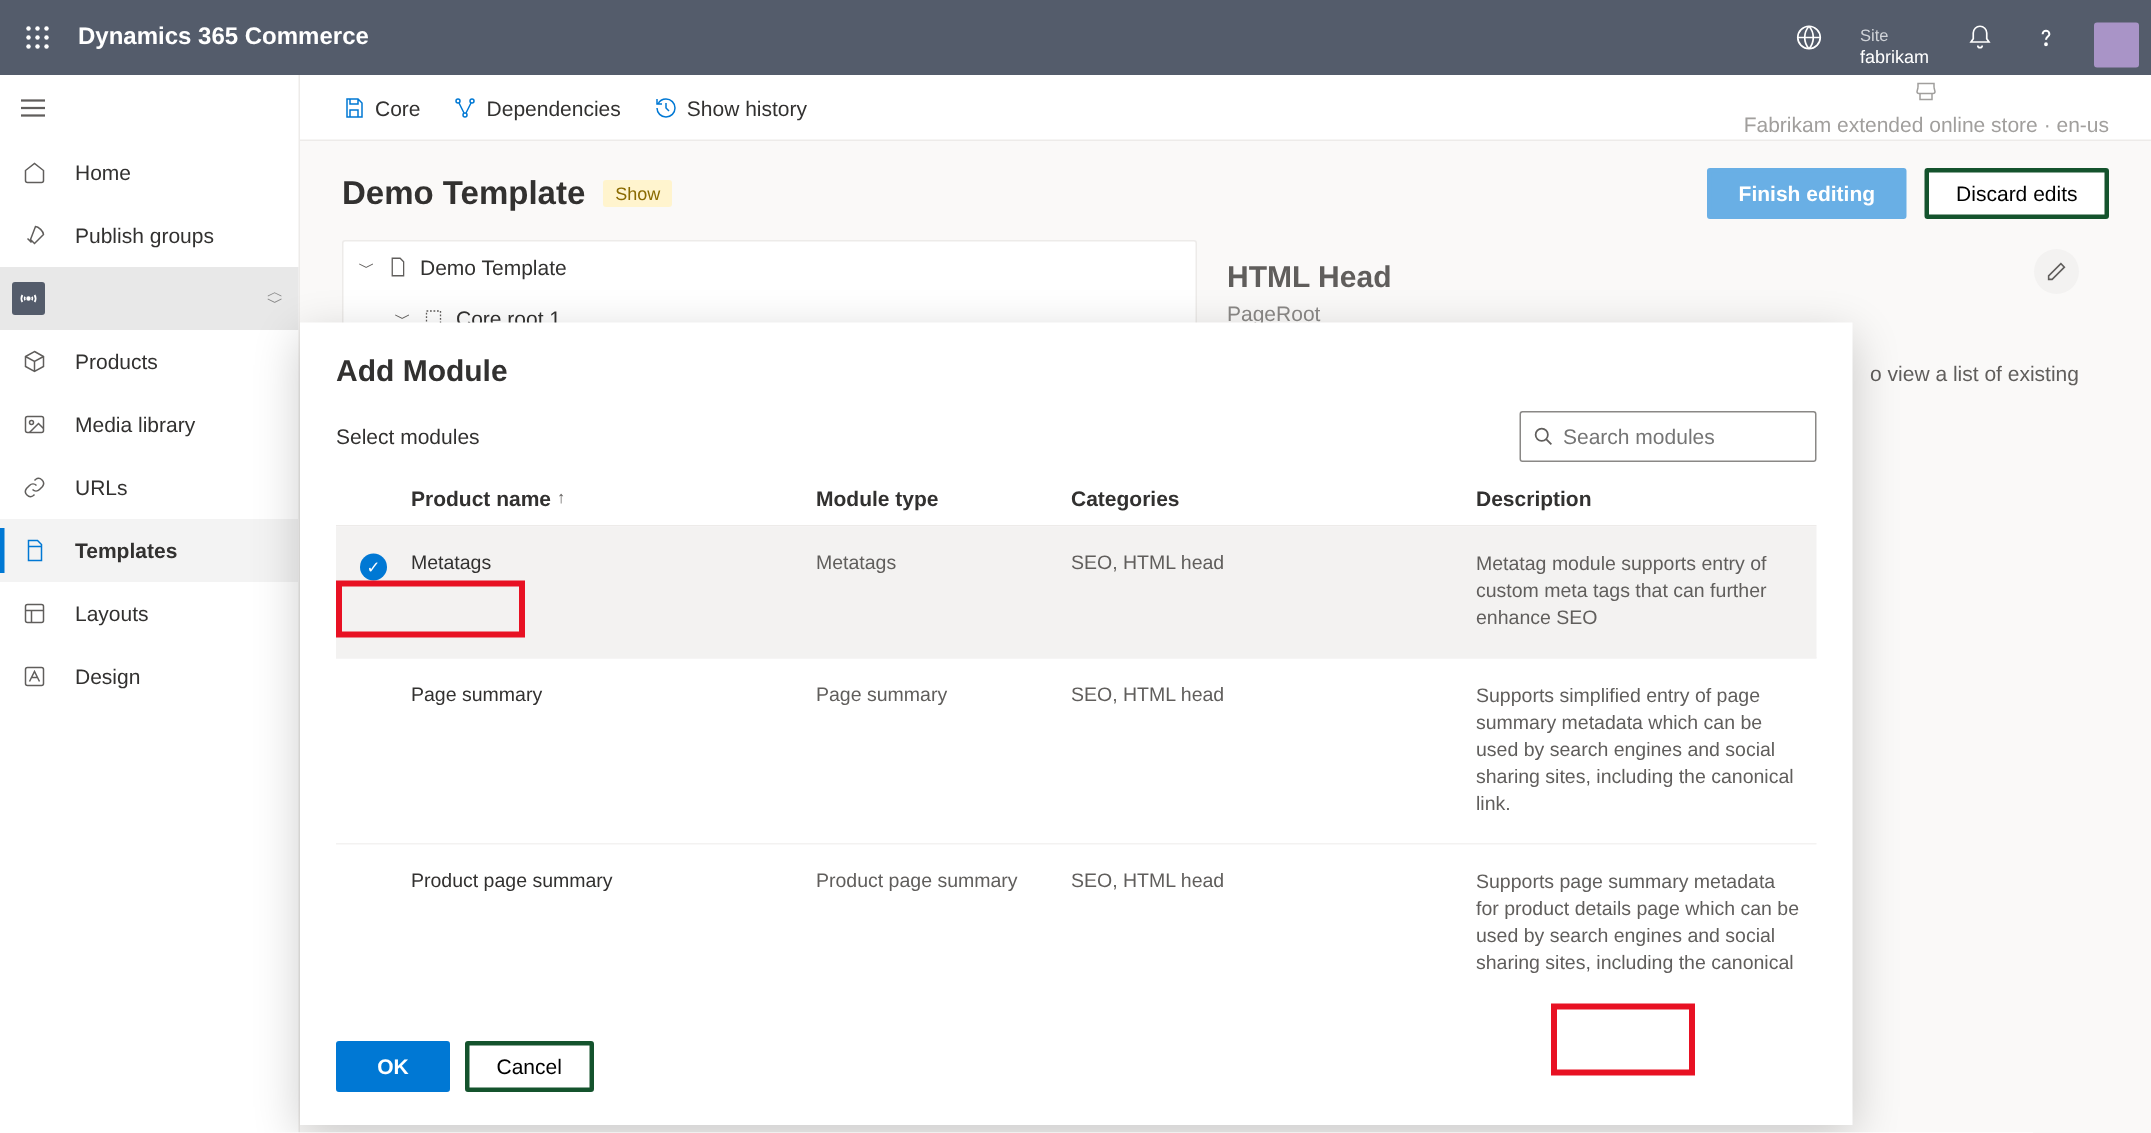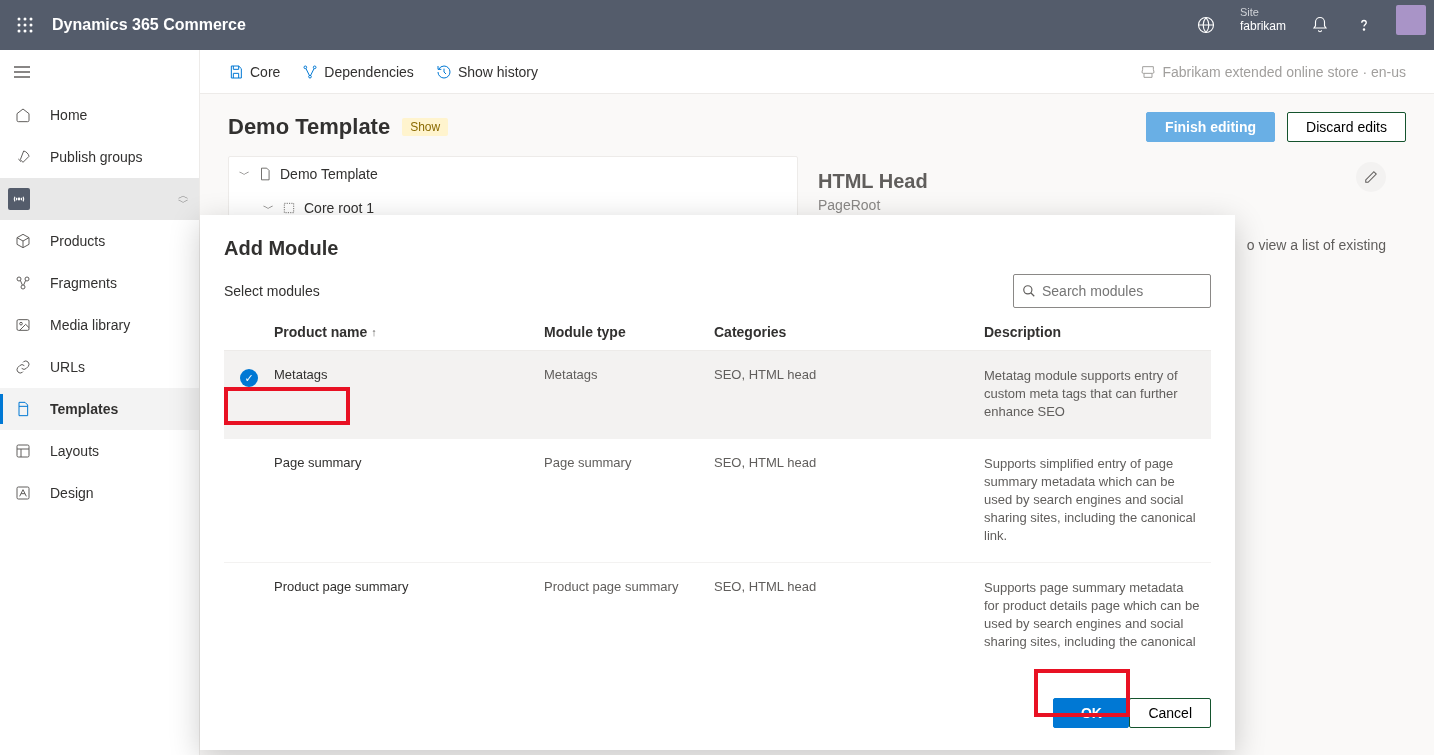--- a/index.html
+++ b/index.html
@@ -4,21 +4,21 @@
 <style>
 * { box-sizing: border-box; margin: 0; padding: 0; }
 body { font-family: "Segoe UI", -apple-system, sans-serif; font-size: 14px; color: #323130; background: #fff; overflow: hidden; width: 1434px; height: 755px; position: relative; }
 
 
 .topbar { background: #545C6B; color: #fff; height: 50px; display: flex; align-items: center; padding: 0 8px; }
 .waffle { width: 34px; height: 34px; display: flex; align-items: center; justify-content: center; cursor: pointer; }
 .waffle svg { fill: #fff; }
 .topbar-title { font-size: 16px; font-weight: 600; margin-left: 10px; }
 .topbar-spacer { flex: 1; }
-.topbar-right { display: flex; align-items: flex-start; gap: 4px; }
+.topbar-right { display: flex; align-items: flex-end; gap: 4px; }
 .topbar-iconbtn { width: 40px; height: 40px; display: flex; align-items: center; justify-content: center; cursor: pointer; }
 .topbar-site { display: flex; flex-direction: column; font-size: 12px; line-height: 14px; margin: 0 10px; cursor: pointer; }
 .topbar-site .label { color: #d0d3d8; font-size: 11px; }
 .topbar-avatar { width: 30px; height: 30px; border-radius: 2px; background: #a994c7; margin-left: 8px; }
 
 
 .leftnav { position: absolute; top: 50px; left: 0; width: 200px; bottom: 0; background: #fff; border-right: 1px solid #edebe9; }
 .hamburger { height: 44px; display: flex; align-items: center; padding-left: 14px; cursor: pointer; }
 .nav-item { height: 42px; display: flex; align-items: center; padding-left: 14px; gap: 18px; color: #323130; cursor: pointer; position: relative; }
 .nav-item.selected { background: #f3f3f3; font-weight: 600; }
@@ -27,27 +27,27 @@
 .nav-item .nav-icon { width: 18px; display: flex; justify-content: center; }
 .nav-icon-box { width: 22px; height: 22px; background: #545C6B; border-radius: 2px; display: flex; align-items: center; justify-content: center; }
 .nav-chevrons { position: absolute; right: 10px; color: #888; font-size: 11px; display: flex; flex-direction: column; line-height: 7px; }
 
 
 .main { position: absolute; top: 50px; left: 200px; right: 0; bottom: 0; background: #faf9f8; }
 .toolbar { height: 44px; background: #fff; border-bottom: 1px solid #edebe9; display: flex; align-items: center; padding: 0 28px; gap: 22px; }
 .toolbar-item { display: flex; align-items: center; gap: 6px; cursor: pointer; color: #323130; }
 .toolbar-item .ticon { color: #0078d4; }
 .toolbar-spacer { flex: 1; }
-.toolbar-context { display: flex; align-items: flex-end; gap: 6px; color: #a19f9d; }
+.toolbar-context { display: flex; align-items: center; gap: 6px; color: #a19f9d; flex-direction: column; }
 
 .pageheader { padding: 18px 28px 14px; display: flex; align-items: center; gap: 12px; background: #faf9f8; }
 .pageheader h1 { font-size: 22px; font-weight: 600; }
 .badge { background: #FFF4CE; color: #8a6a00; padding: 2px 8px; border-radius: 2px; font-size: 12px; }
 .pageheader-spacer { flex: 1; }
-.btn { border: 1px solid #14532d; background: #fff; padding: 6px 18px; border-radius: 2px; cursor: pointer; font-size: 14px; }
+.btn { border: 3px solid #14532d; background: #fff; padding: 6px 18px; border-radius: 2px; cursor: pointer; font-size: 14px; }
 .btn.primary { background: #69afe5; color: #fff; border-color: #69afe5; font-weight: 600; }
 
 .content-row { display: flex; gap: 0; padding: 0 28px; }
 .outline { flex: 1; background: #fff; border: 1px solid #edebe9; border-radius: 2px; min-height: 580px; max-width: 582px; }
 .outline-row { display: flex; align-items: center; height: 34px; gap: 8px; color: #323130; cursor: pointer; }
 .outline-row .chev { color: #605e5c; font-size: 11px; }
 .rightpanel { flex: 1; padding: 14px 20px; }
 .rightpanel h2 { font-size: 20px; font-weight: 600; color: #605e5c; }
 .rightpanel .sub { color: #8a8886; margin-top: 4px; }
 .edit-circle { position: absolute; top: 60px; right: 20px; width: 30px; height: 30px; border-radius: 50%; background: #f3f2f1; display: flex; align-items: center; justify-content: center; cursor: pointer; }
@@ -71,21 +71,21 @@
 .col-desc { flex: 1; }
 .sort-arrow { font-size: 11px; color: #605e5c; }
 
 .table-row { display: flex; padding: 16px 0; border-bottom: 1px solid #f3f2f1; color: #605e5c; font-size: 13px; align-items: flex-start; }
 .table-row.selected { background: #f3f2f1; }
 .table-row .col-check { display: flex; justify-content: center; padding-top: 2px; }
 .check-circle { width: 18px; height: 18px; border-radius: 50%; background: #0078d4; display: flex; align-items: center; justify-content: center; color: #fff; font-size: 11px; }
 .table-row .col-name { color: #323130; }
 .table-row .col-desc { padding-right: 10px; line-height: 1.4; }
 
-.modal-footer { padding: 14px 24px 22px; display: flex; justify-content: flex-end; }
+.modal-footer { padding: 14px 24px 22px; display: flex; gap: 10px; }
 .btn.ok { background: #0078d4; color: #fff; border-color: #0078d4; min-width: 76px; font-weight: 600; }
 
 
 .annot-red { border: 4px solid #E81123; }
 .annot-metatags { position: absolute; top: 387px; left: 224px; width: 126px; height: 38px; z-index: 200; pointer-events: none; }
 .annot-ok { position: absolute; top: 669px; left: 1034px; width: 96px; height: 48px; z-index: 200; pointer-events: none; }
 
 svg { display: block; }
 </style>
 </head>
@@ -166,31 +166,20 @@
       </span>
     <span class="nav-chevrons">︿<br>﹀</span>
   </div>
   <div class="nav-item">
     <span class="nav-icon">
         <svg width="16" height="16" viewBox="0 0 24 24" fill="none" stroke="#605e5c" stroke-width="1.5">
           <path d="M12 2l9 5v10l-9 5-9-5V7l9-5zM3 7l9 5 9-5M12 22V12"></path>
         </svg>
       </span>
     <span>Products</span>
-  </div>
-  <div class="nav-item">
-    <span class="nav-icon">
-        <svg width="16" height="16" viewBox="0 0 24 24" fill="none" stroke="#605e5c" stroke-width="1.5">
-          <circle cx="6" cy="6" r="3"></circle>
-          <circle cx="18" cy="6" r="3"></circle>
-          <circle cx="12" cy="18" r="3"></circle>
-          <path d="M8 8l3 7M16 8l-3 7"></path>
-        </svg>
-      </span>
-    <span>Fragments</span>
   </div>
   <div class="nav-item">
     <span class="nav-icon">
         <svg width="16" height="16" viewBox="0 0 24 24" fill="none" stroke="#605e5c" stroke-width="1.5">
           <rect x="3" y="4" width="18" height="16" rx="2"></rect>
           <circle cx="9" cy="10" r="2"></circle>
           <path d="M21 16l-5-5-9 9"></path>
         </svg>
       </span>
     <span>Media library</span>

